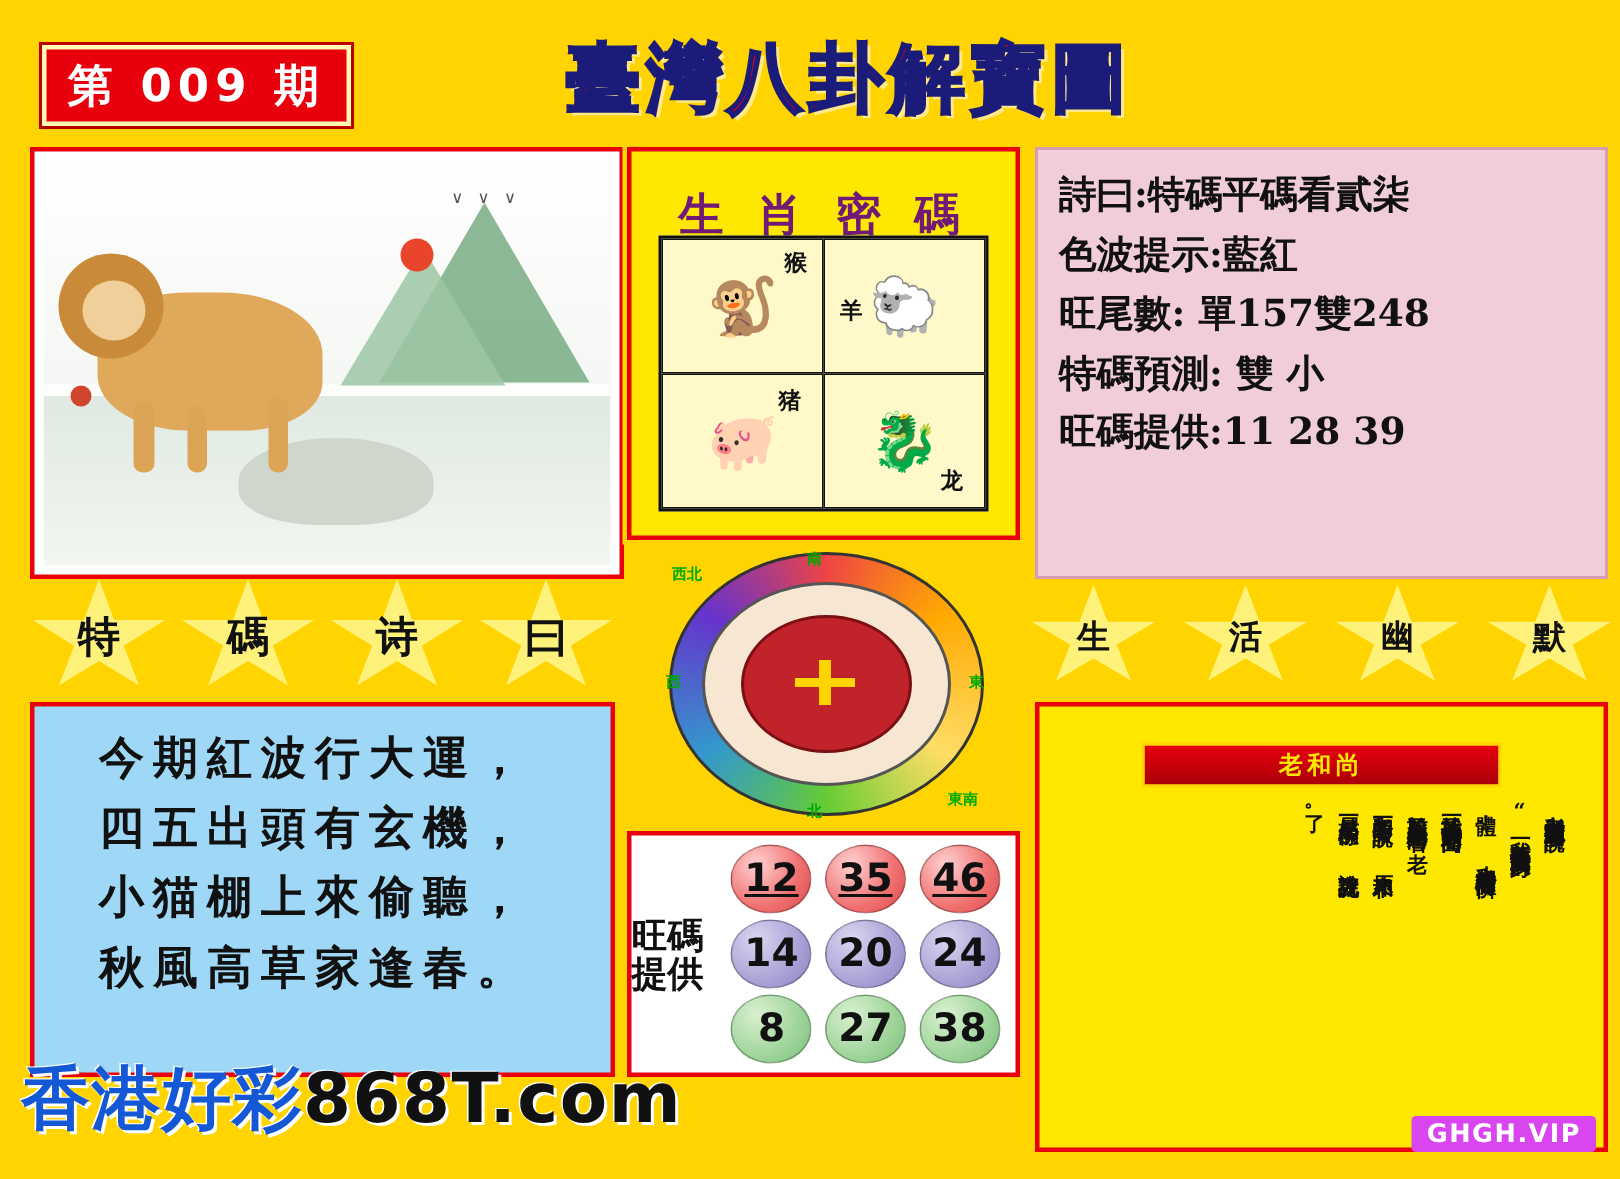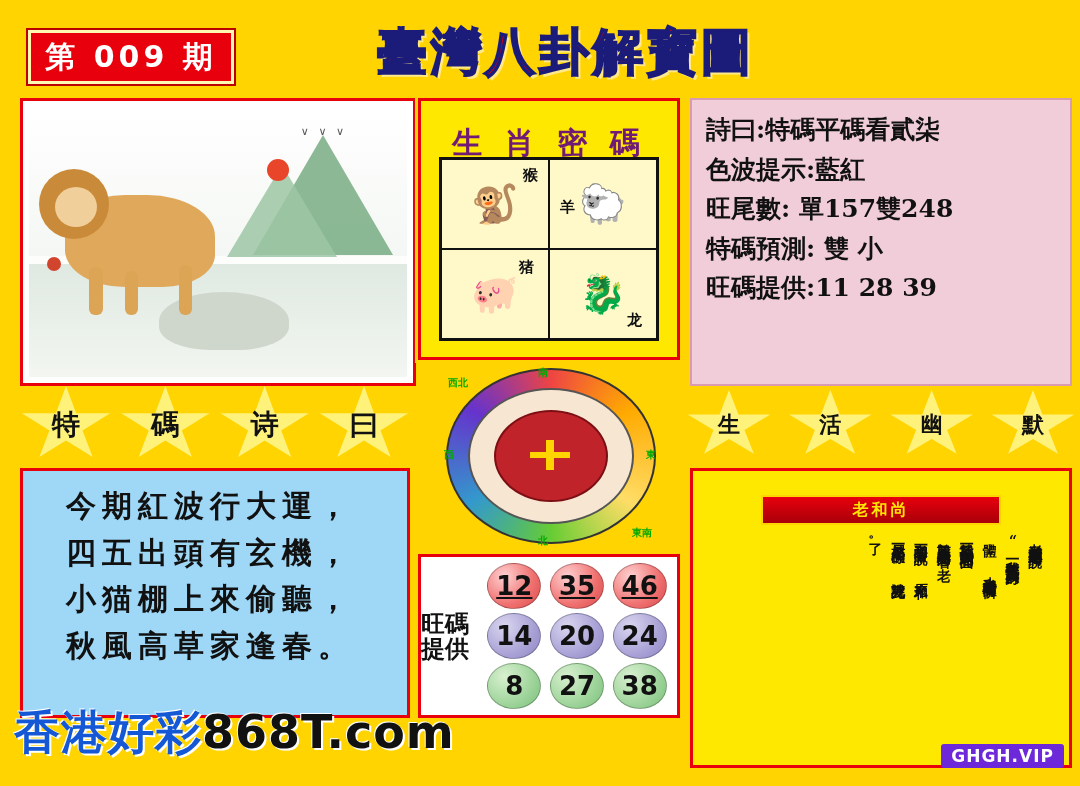--- a/index.html
+++ b/index.html
@@ -242,21 +242,21 @@
   .wm-left{
     position:absolute;left:8px;bottom:16px;
     font-size:46px;font-weight:bold;color:#1558d6;
     text-shadow:2px 2px 0 #ffffff,-1px -1px 0 #ffffff;
     letter-spacing:1px;
     font-family:"DejaVu Sans","Liberation Sans",sans-serif;
   }
   .wm-left .dotcom{color:#111;}
   .wm-badge{
     position:absolute;right:10px;bottom:12px;
-    background:#6d28d9;color:#ffffff;font-size:17px;font-weight:bold;
+    background:#d946ef;color:#ffffff;font-size:17px;font-weight:bold;
     padding:2px 10px;border-radius:3px;letter-spacing:1px;
     font-family:"DejaVu Sans","Liberation Sans",sans-serif;
   }
 </style>
 </head>
 <body>
 
 <div class="page">
 
   <div class="issue-badge">

